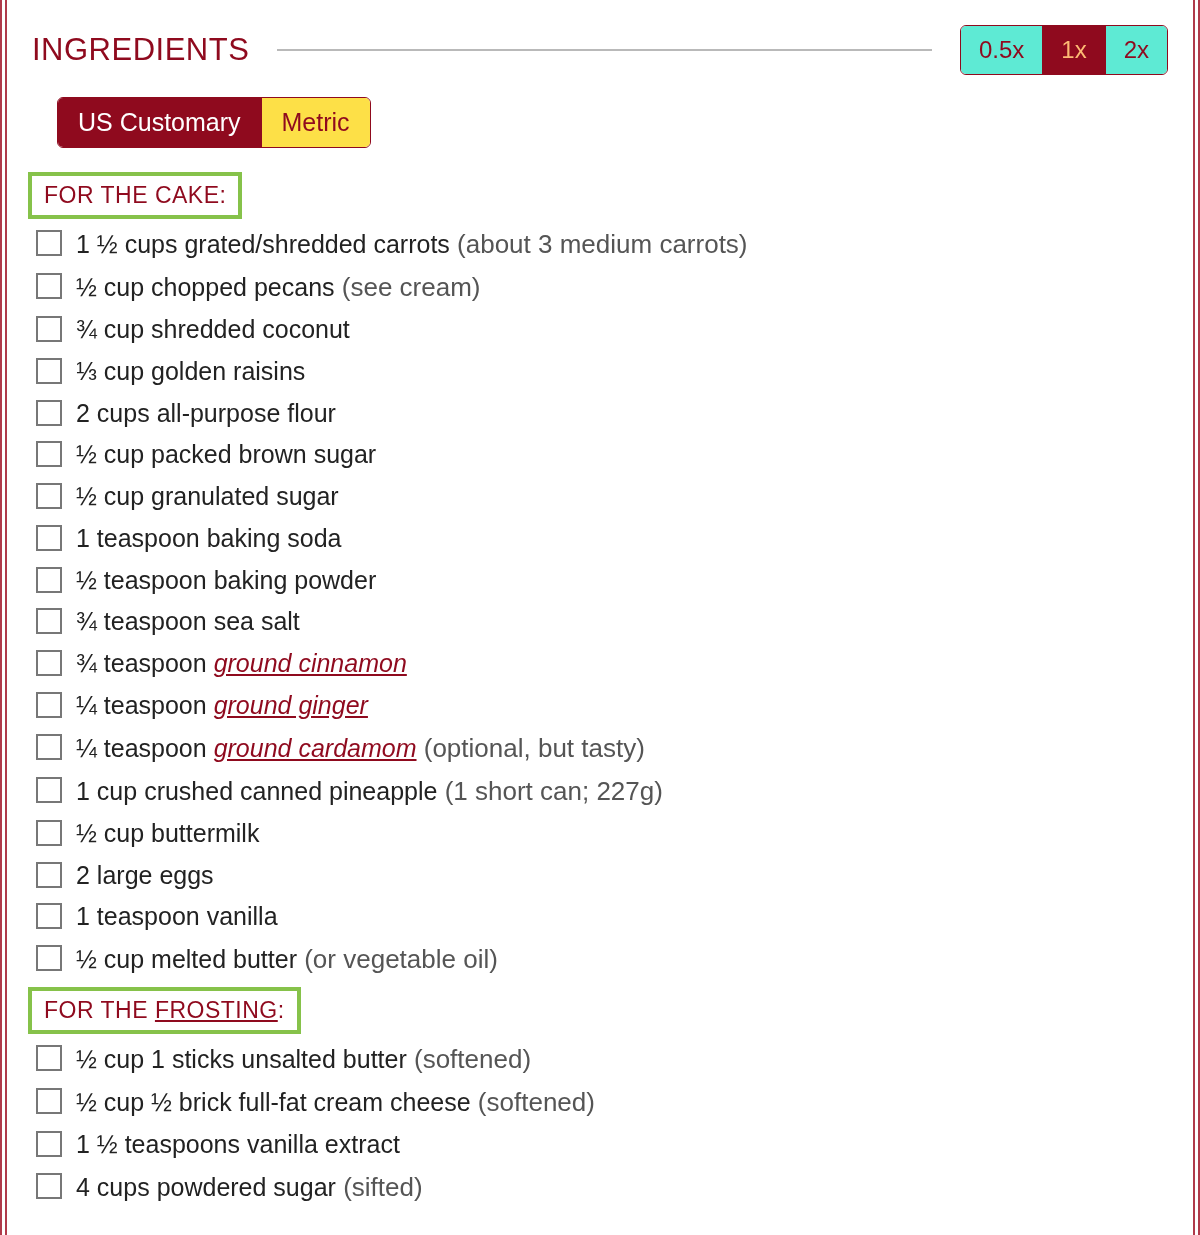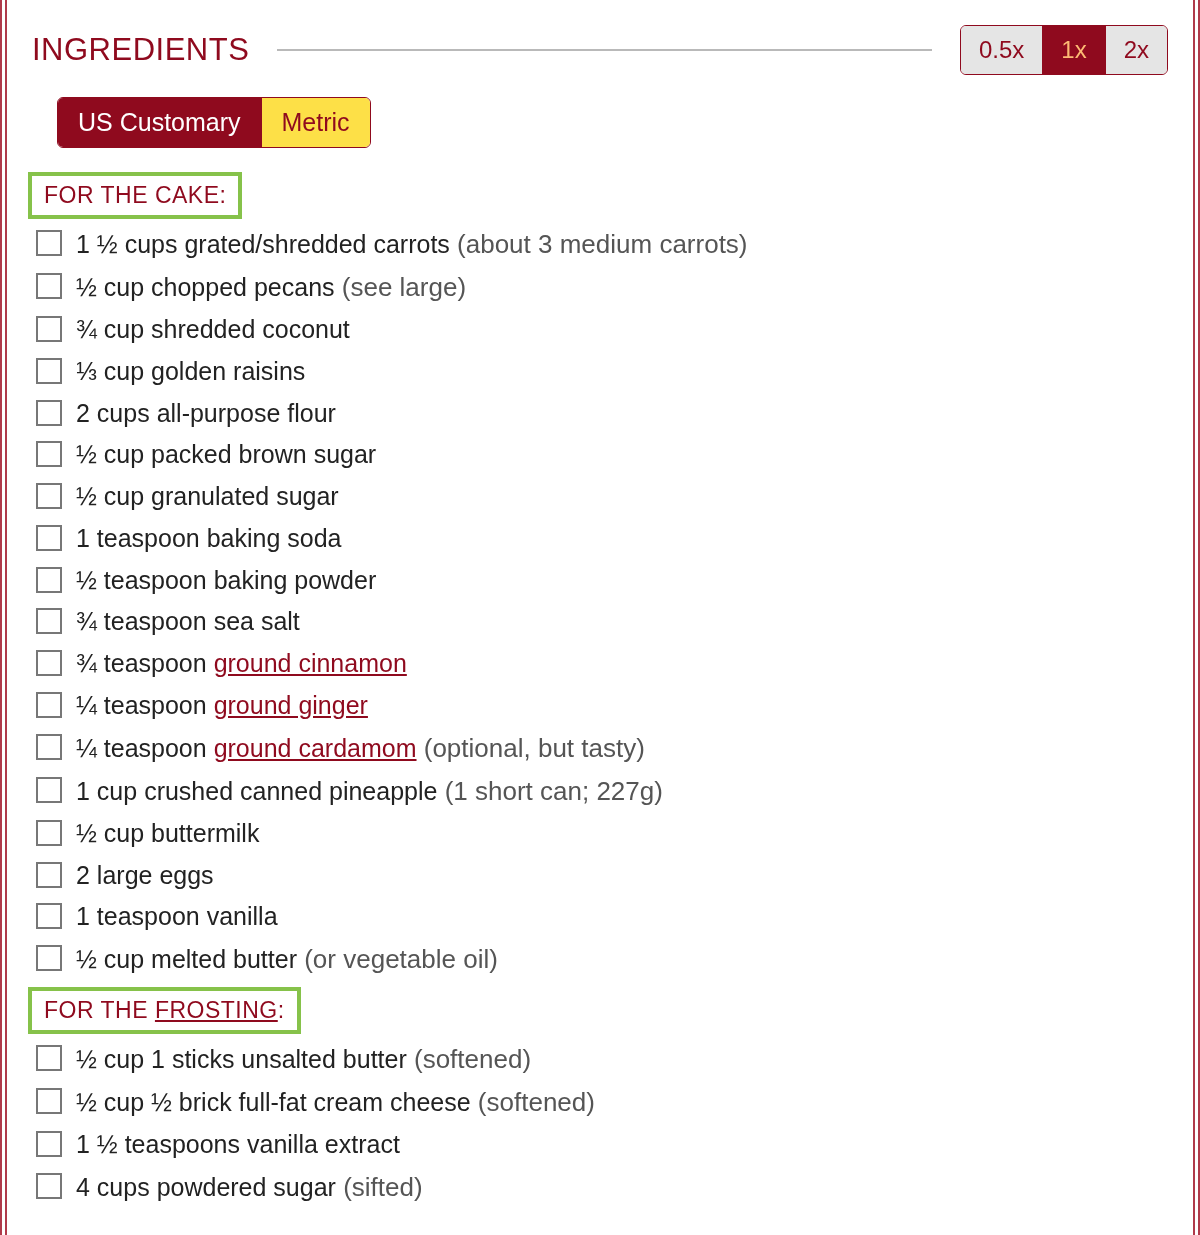--- a/index.html
+++ b/index.html
@@ -42,21 +42,21 @@
   .scale-group {
     display: flex;
     border: 1px solid #8f0a1e;
     border-radius: 6px;
     overflow: hidden;
   }
   .scale-btn {
     font-size: 24px;
     padding: 12px 18px;
     color: #8f0a1e;
-    background: #e5e5e5;
+    background: #5eead4;
     cursor: pointer;
     border-right: 1px solid #8f0a1e;
     line-height: 1;
   }
   .scale-btn:last-child { border-right: none; }
   .scale-btn.active { background: #8f0a1e; color: #fdba74; }
 
   
   .unit-group {
     display: inline-flex;
@@ -105,21 +105,21 @@
     height: 26px;
     border: 2px solid #777;
     background: #fff;
     flex: 0 0 26px;
     margin-right: 14px;
     margin-top: 3px;
     cursor: pointer;
   }
   .txt { font-size: 25px; color: #222; }
   .txt .note { font-size: 26px; color: #555; }
-  .txt .link { color: #8f0a1e; text-decoration: underline; }
+  .txt .link { color: #8f0a1e; text-decoration: underline; font-style: italic; }
 </style>
 </head>
 <body>
 
 <div class="outer">
 <div class="mid">
 
   <div class="hdr">
     <div class="hdr-title">INGREDIENTS</div>
     <div class="hdr-line"></div>
@@ -135,21 +135,21 @@
         <div class="unit-btn">Metric</div>
       </div>
 
   <div id="sections"><div class="sec-head"><span>FOR THE CAKE:</span></div><ul class="ing">
           <li class="item">
             <div class="cb"></div>
             <div class="txt"><span>1 ½ </span><span>cups </span><span>grated/shredded carrots</span><span class="note"> (about 3 medium carrots)</span></div>
           </li>
           <li class="item">
             <div class="cb"></div>
-            <div class="txt"><span>½ </span><span>cup </span><span>chopped pecans</span><span class="note"> (see large)</span></div>
+            <div class="txt"><span>½ </span><span>cup </span><span>chopped pecans</span><span class="note"> (see cream)</span></div>
           </li>
           <li class="item">
             <div class="cb"></div>
             <div class="txt"><span>¾ </span><span>cup </span><span>shredded coconut</span></div>
           </li>
           <li class="item">
             <div class="cb"></div>
             <div class="txt"><span>⅓ </span><span>cup </span><span>golden raisins</span></div>
           </li>
           <li class="item">

